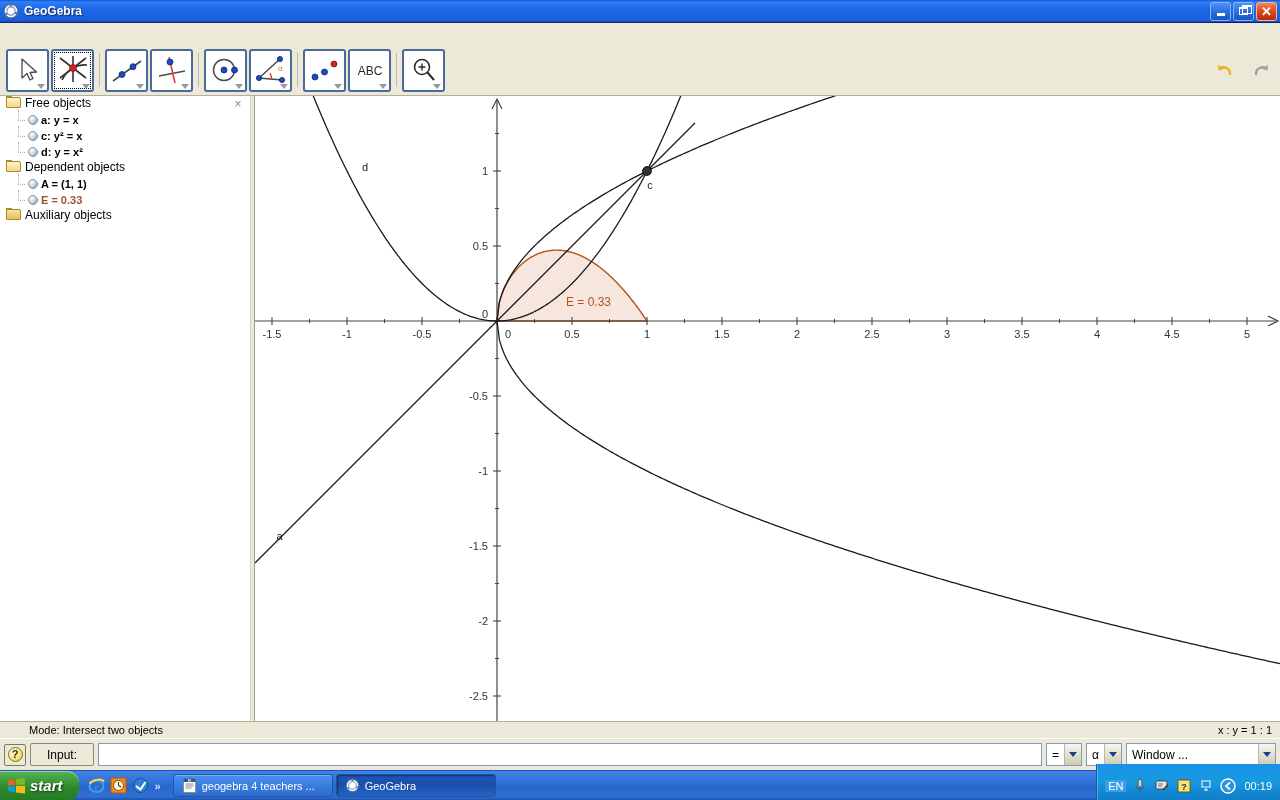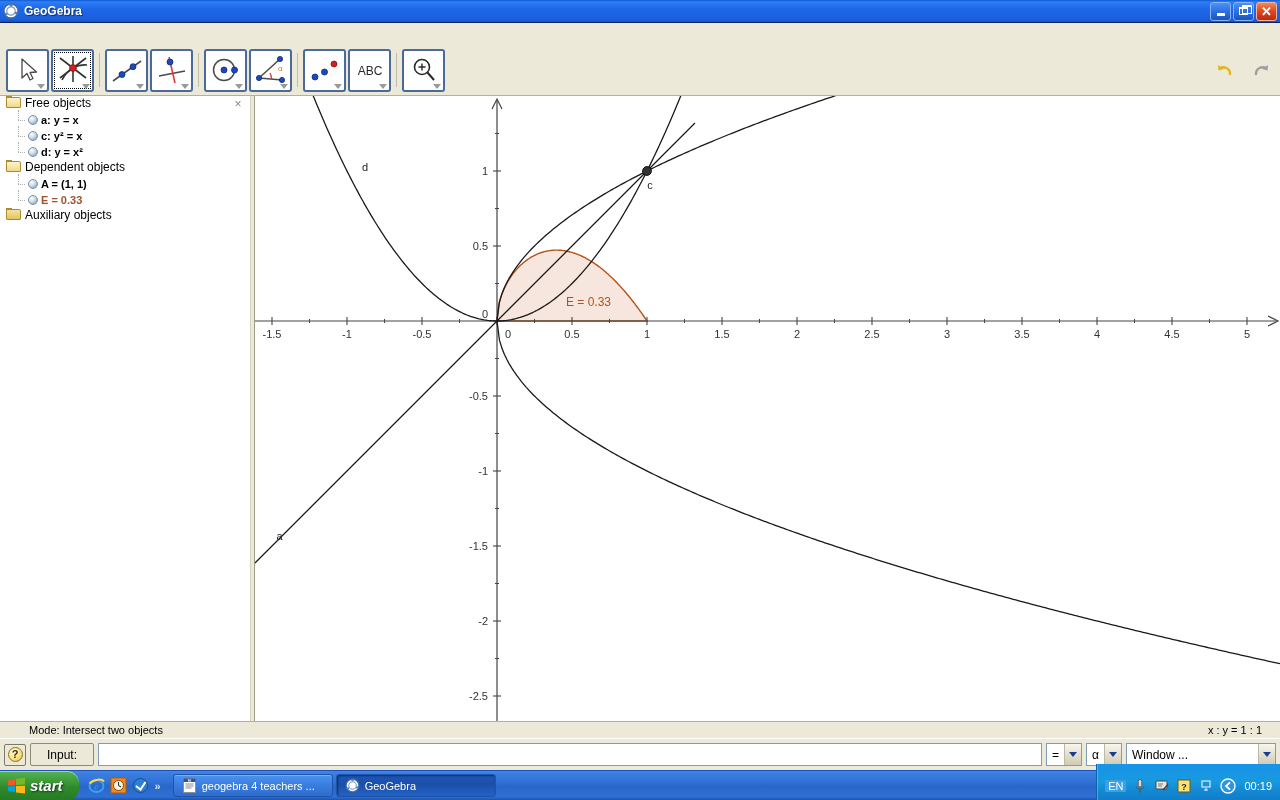--- a/index.html
+++ b/index.html
@@ -172,21 +172,21 @@
   }
   .graphics svg { display: block; }
 
   
   .statusbar {
     position: absolute; left: 0; top: 721px; width: 1280px; height: 17px;
     background: #ece9d8; border-top: 1px solid #b5b09c;
     display: flex; align-items: center; font-size: 11px; color: #000;
   }
   .status-mode { padding-left: 5px; margin-left: 24px; }
-  .status-ratio { margin-left: auto; padding-right: 18px; }
+  .status-ratio { margin-left: auto; padding-right: 8px; }
 
   
   .inputbar {
     position: absolute; left: 0; top: 738px; width: 1280px; height: 32px;
     background: #ece9d8; border-top: 1px solid #fff;
     display: flex; align-items: center; gap: 4px; padding: 0 4px;
   }
   .help-btn {
     width: 22px; height: 22px; background: #ece9d8;
     border: 1px solid #7a7a6a; border-radius: 2px;

